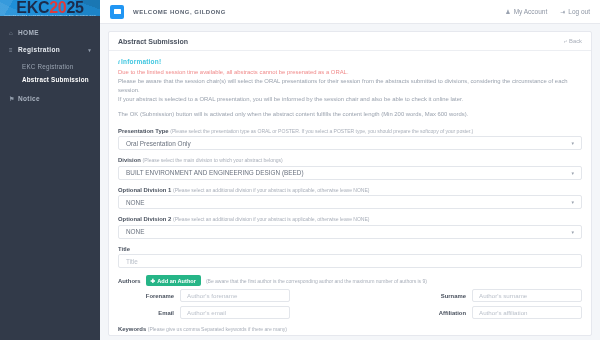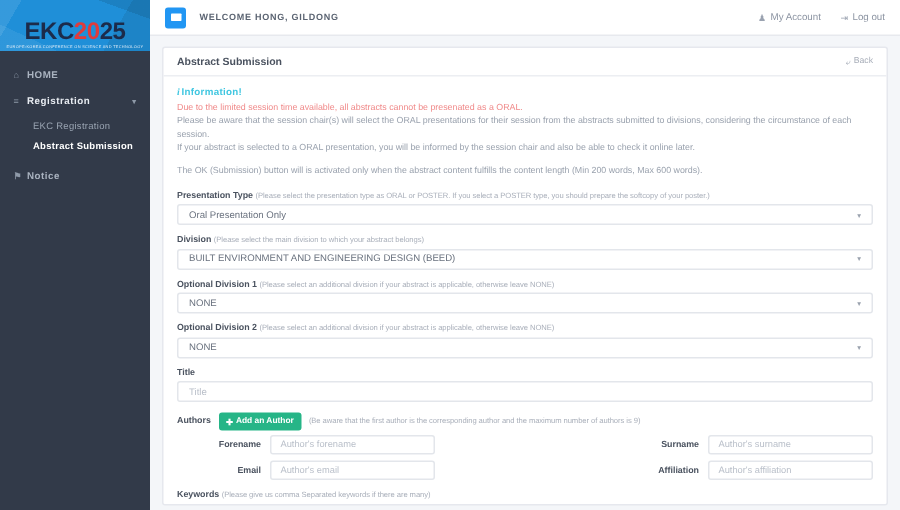--- a/index.html
+++ b/index.html
@@ -7,22 +7,22 @@
     width: 600px; height: 340px;
     font-family: "Liberation Sans", sans-serif;
     background: #f4f6f9;
     overflow: hidden;
   }
   .app { display: flex; width: 600px; height: 340px; }
 
   
   .sidebar { width: 100px; background: #323a49; flex: 0 0 100px; position: relative; }
   .brand {
-    height: 34px; background: #1f8fd8;
-    display: flex; align-items: flex-end; justify-content: center;
+    height: 16px; background: #1f8fd8;
+    display: flex; align-items: flex-start; justify-content: center;
     position: relative; overflow: hidden;
   }
   .brand::before {
     content: ""; position: absolute; inset: 0;
     background:
       linear-gradient(120deg, rgba(255,255,255,.10) 0 12%, transparent 12% 30%),
       linear-gradient(200deg, rgba(0,0,0,.10) 0 18%, transparent 18% 44%),
       linear-gradient(25deg, rgba(255,255,255,.07) 0 22%, transparent 22% 52%),
       linear-gradient(300deg, rgba(0,0,0,.08) 0 26%, transparent 26% 60%);
   }

